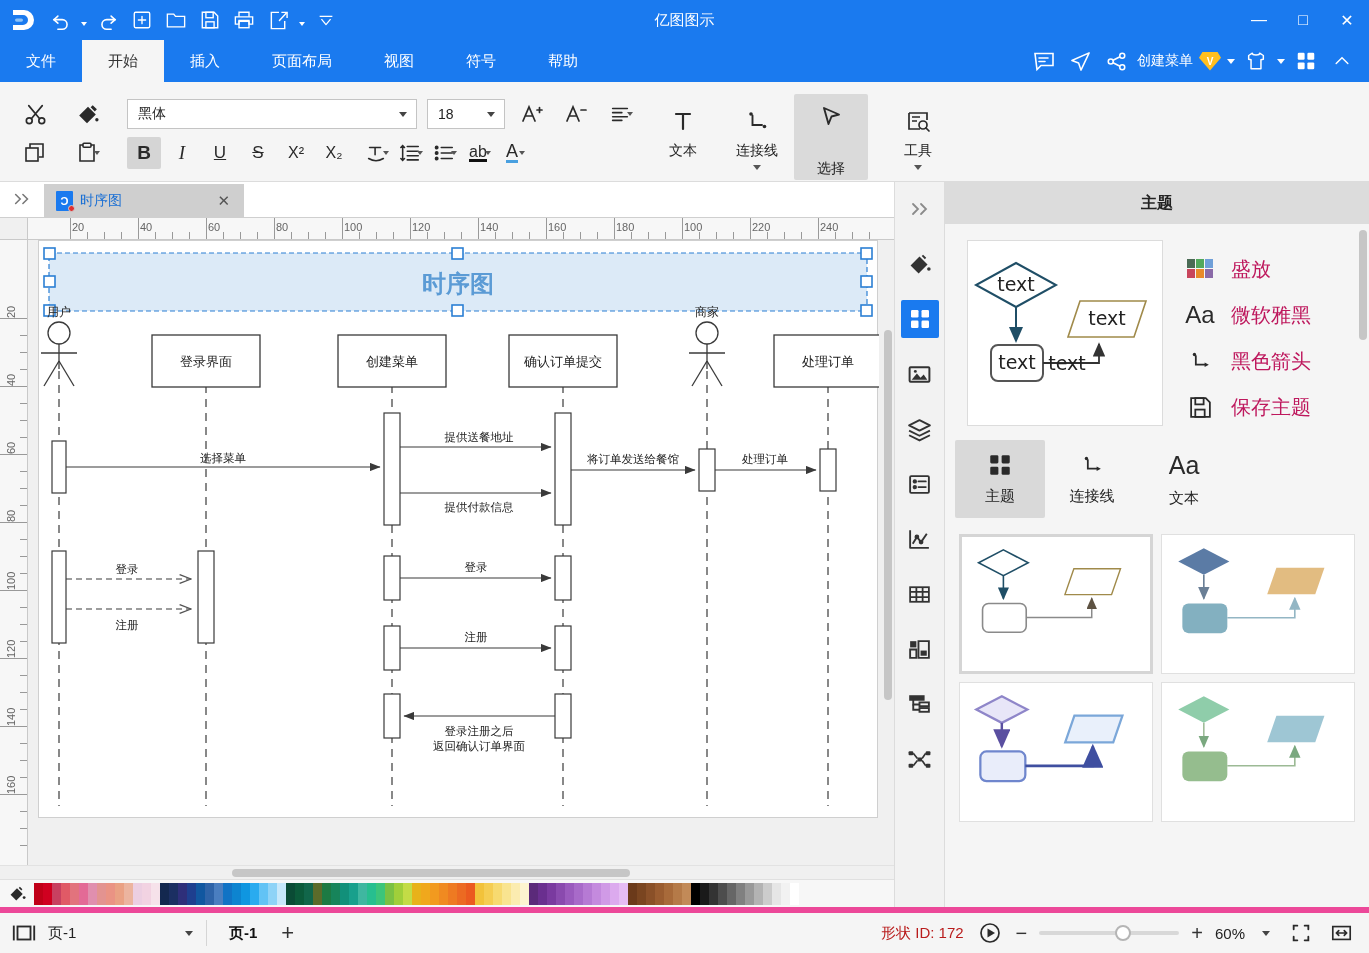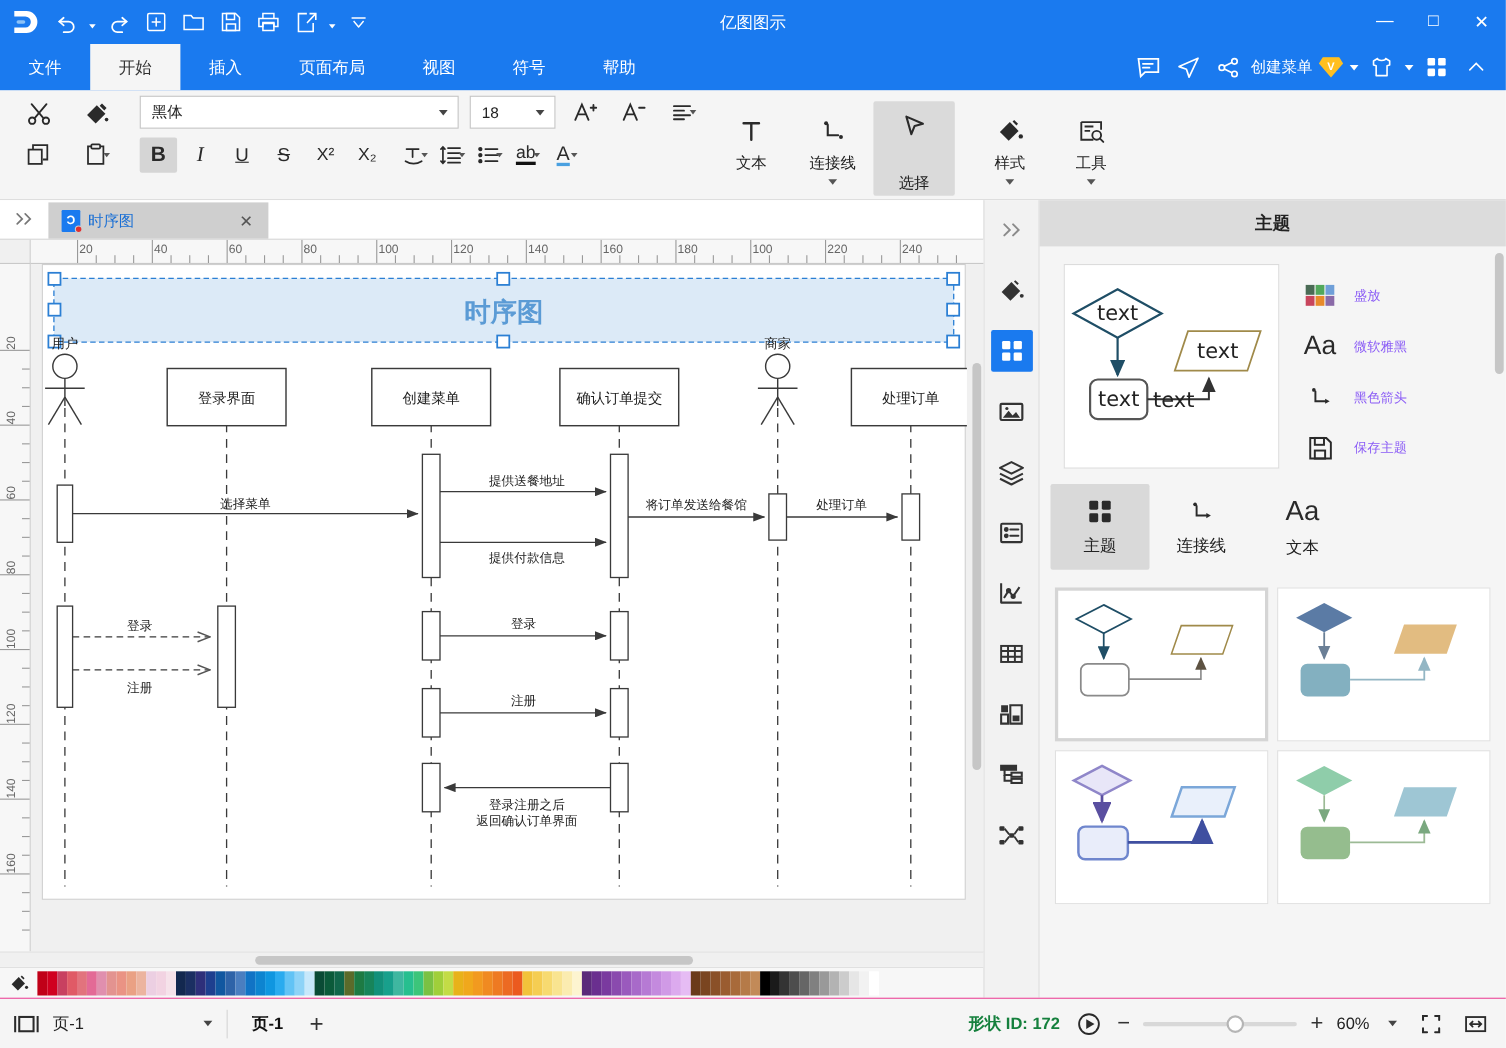--- a/index.html
+++ b/index.html
@@ -53,21 +53,21 @@
     width:22px;height:19px;background:#ffbf20;cursor:pointer;
     clip-path:polygon(0% 33%, 17% 0%, 83% 0%, 100% 33%, 50% 100%);
     display:flex;align-items:center;justify-content:center;
     font-size:10px;color:#fff;font-weight:bold;line-height:13px;
   }
   .caret-w { width:0;height:0;border-left:4px solid transparent;border-right:4px solid transparent;border-top:5px solid #fff;cursor:pointer;}
 
   
   .ribbon {
     height:100px; background:#f5f5f5; border-bottom:1px solid #dcdcdc;
-    display:flex; align-items:flex-start; flex:none; padding:4px 0 0 0;
+    display:flex; align-items:center; flex:none; padding:4px 0 0 0;
   }
   .rb-sep { width:1px; background:#d8d8d8; margin:12px 6px; }
   .clip-grp { display:flex; flex-direction:column; justify-content:center; padding-left:18px; gap:4px;}
   .clip-row { display:flex; align-items:center; gap:18px; }
   .ico-btn {
     width:34px;height:34px;display:flex;align-items:center;justify-content:center;
     cursor:pointer;border-radius:2px;
   }
   .mini-caret { width:0;height:0;border-left:3.5px solid transparent;border-right:3.5px solid transparent;border-top:4.5px solid #555;cursor:pointer;margin-left:-10px;}
 
@@ -151,40 +151,40 @@
 
   
   .theme-panel{width:425px;background:#f5f5f5;border-left:1px solid #dcdcdc;display:flex;flex-direction:column;flex:none;}
   .tp-head{height:42px;background:#dcdcdc;display:flex;align-items:center;justify-content:center;font-size:16px;font-weight:bold;color:#222;flex:none;}
   .tp-body{flex:1;overflow:hidden;display:flex;flex-direction:column;position:relative;}
   .tp-top{display:flex;padding:16px 14px 10px 22px;gap:22px;}
   .tp-preview{width:196px;height:186px;background:#fff;border:1px solid #dcdcdc;position:relative;}
   .tp-opts{display:flex;flex-direction:column;gap:16px;padding-top:14px;}
   .tp-opt{display:flex;align-items:center;gap:16px;cursor:pointer;}
   .tp-opt-ico{width:30px;height:30px;display:flex;align-items:center;justify-content:center;}
-  .tp-opt-lb{font-size:12px;color:#8b5cf6;text-align:center;}
+  .tp-opt-lb{font-size:20px;color:#be185d;text-align:center;}
   .tp-tabs{display:flex;padding:4px 8px 10px 10px;gap:2px;}
   .tp-tab{width:90px;height:78px;display:flex;flex-direction:column;align-items:center;justify-content:center;gap:9px;cursor:pointer;border-radius:2px;}
   .tp-tab.on{background:#d9d9d9;}
   .tp-tab-lb{font-size:15px;color:#222;}
   .tp-grid{display:grid;grid-template-columns:1fr 1fr;gap:8px;padding:6px 14px 0 14px;overflow:hidden;}
   .tp-card{height:140px;background:#fff;border:1px solid #e0e0e0;position:relative;}
   .tp-card.sel{border:3px solid #d5d5d5;}
   .tp-scroll{position:absolute;right:2px;top:6px;width:8px;height:110px;background:#c6c6c6;border-radius:4px;}
 
   
-  .statusbar{height:46px;background:#f5f5f5;border-top:1px solid #ec4899;display:flex;align-items:center;flex:none;}
+  .statusbar{height:46px;background:#f5f5f5;border-top:6px solid #ec4899;display:flex;align-items:center;flex:none;}
   .sb-pageico{width:48px;display:flex;align-items:center;justify-content:center;cursor:pointer;}
   .sb-combo{display:flex;align-items:center;width:150px;cursor:pointer;}
   .sb-combo .t{flex:1;font-size:15px;color:#222;}
   .sb-vline{width:1px;height:26px;background:#d5d5d5;margin:0 8px;}
   .sb-pagetab{font-size:15px;font-weight:bold;color:#111;padding:0 14px;cursor:pointer;}
   .sb-plus{font-size:22px;color:#333;cursor:pointer;padding:0 10px;}
   .sb-right{margin-left:auto;display:flex;align-items:center;gap:12px;padding-right:14px;}
-  .sb-shape{font-size:15px;color:#15803d;font-weight:bold;}
+  .sb-shape{font-size:15px;color:#b91c1c;}
   .zslider{width:140px;height:4px;background:#d8d8d8;border-radius:2px;position:relative;cursor:pointer;}
   .zknob{position:absolute;left:18px;top:-6px;width:16px;height:16px;border-radius:50%;background:#fff;border:2px solid #b5b5b5;}
   .zval{font-size:15px;color:#222;}
   .zicon{width:28px;height:28px;display:flex;align-items:center;justify-content:center;cursor:pointer;}
   .pm{font-size:20px;color:#333;cursor:pointer;user-select:none;}
 
   
   .dg-txt{font-family:"DejaVu Sans","Liberation Sans",sans-serif;}
 </style>
 </head>
@@ -478,31 +478,20 @@
           </svg>
         </div>
         <div class="big-lb">选择</div>
         <div class="big-ca"></div>
       </div>
     </div>
 
     <div class="rb-sep"></div>
 
     <div class="big-grp">
-      <div class="big-btn">
-        <div class="big-ico">
-          <svg width="28" height="28" viewBox="0 0 28 28" fill="#2a2a2a">
-            <path d="M5 15 L14 6 L22 14 L13 23 Z"></path>
-            <path d="M18 4 L21.5 7.5 L20 9 L16.5 5.5 Z"></path>
-            <circle cx="24" cy="19" r="2"></circle>
-          </svg>
-        </div>
-        <div class="big-lb">样式</div>
-        <div class="big-ca"></div>
-      </div>
       <div class="big-btn">
         <div class="big-ico">
           <svg width="28" height="28" viewBox="0 0 28 28" fill="none" stroke="#2a2a2a" stroke-width="1.7">
             <path d="M5 6 h18 v7 M5 6 v16 h11"></path>
               <path d="M8 10 h8 M8 14 h5"></path>
             <circle cx="19" cy="18" r="4"></circle>
               <path d="M22 21 L25 24" stroke-linecap="round"></path>
           </svg>
         </div>
         <div class="big-lb">工具</div>

